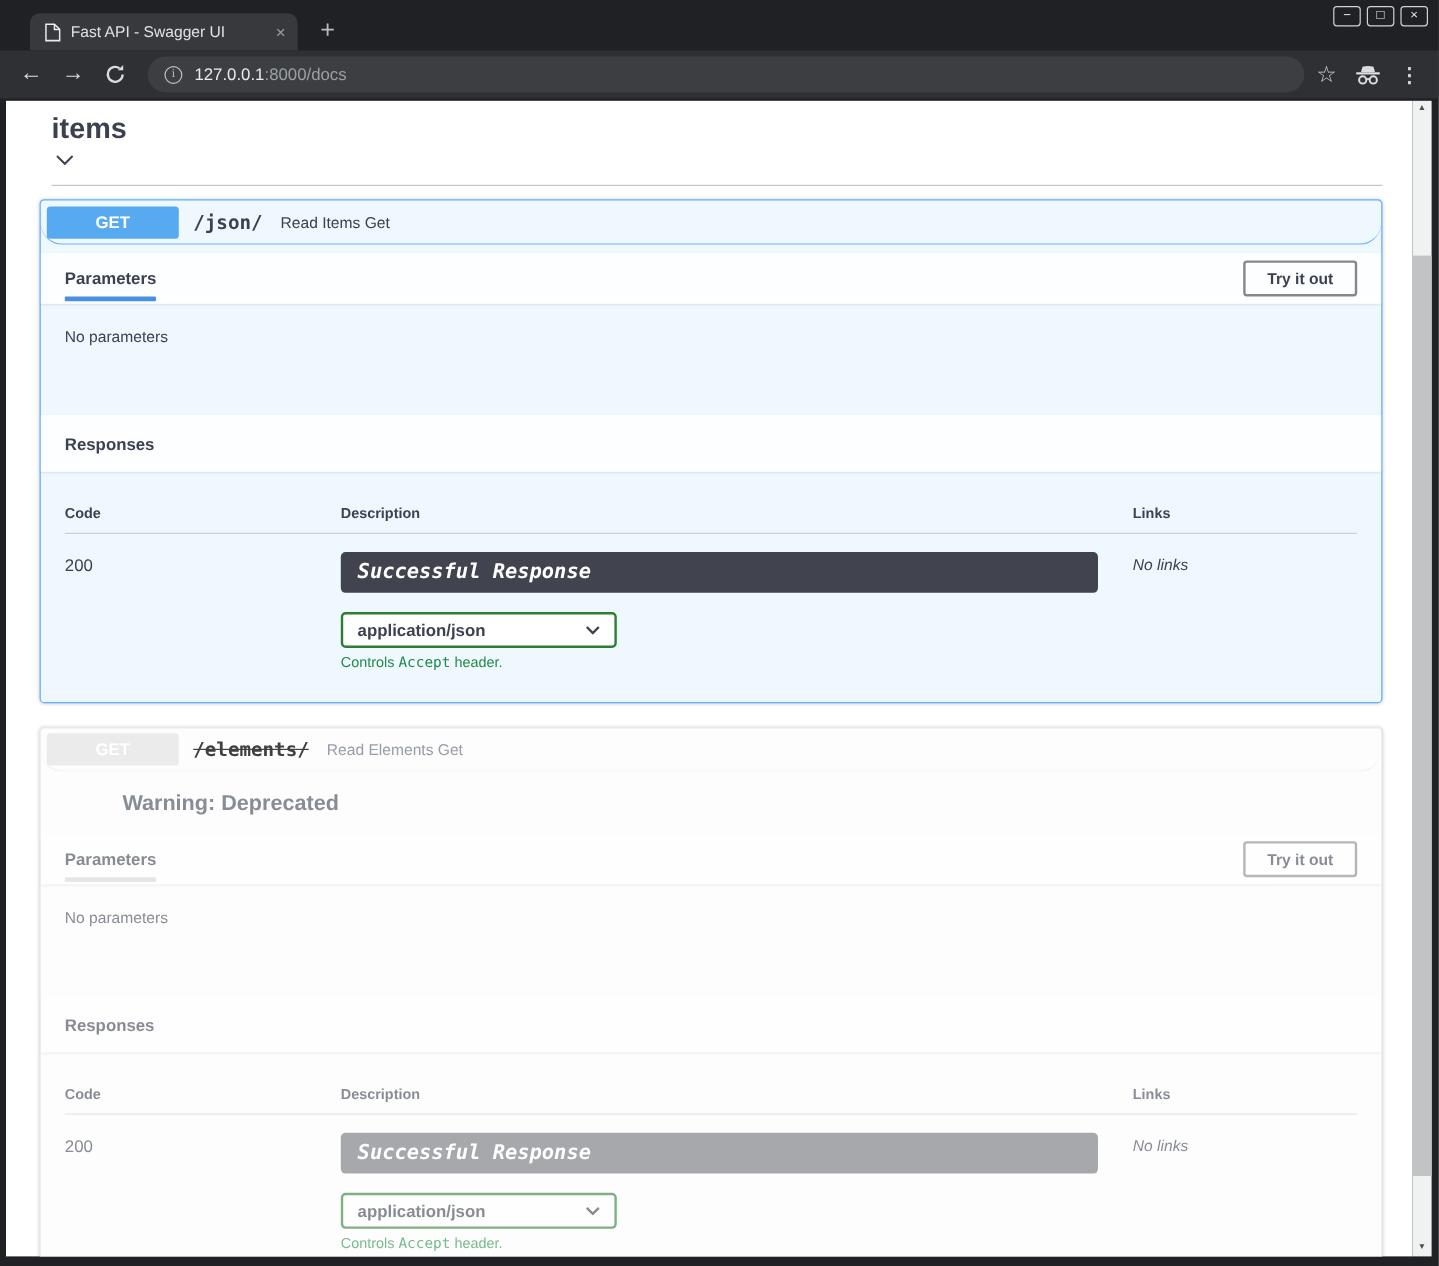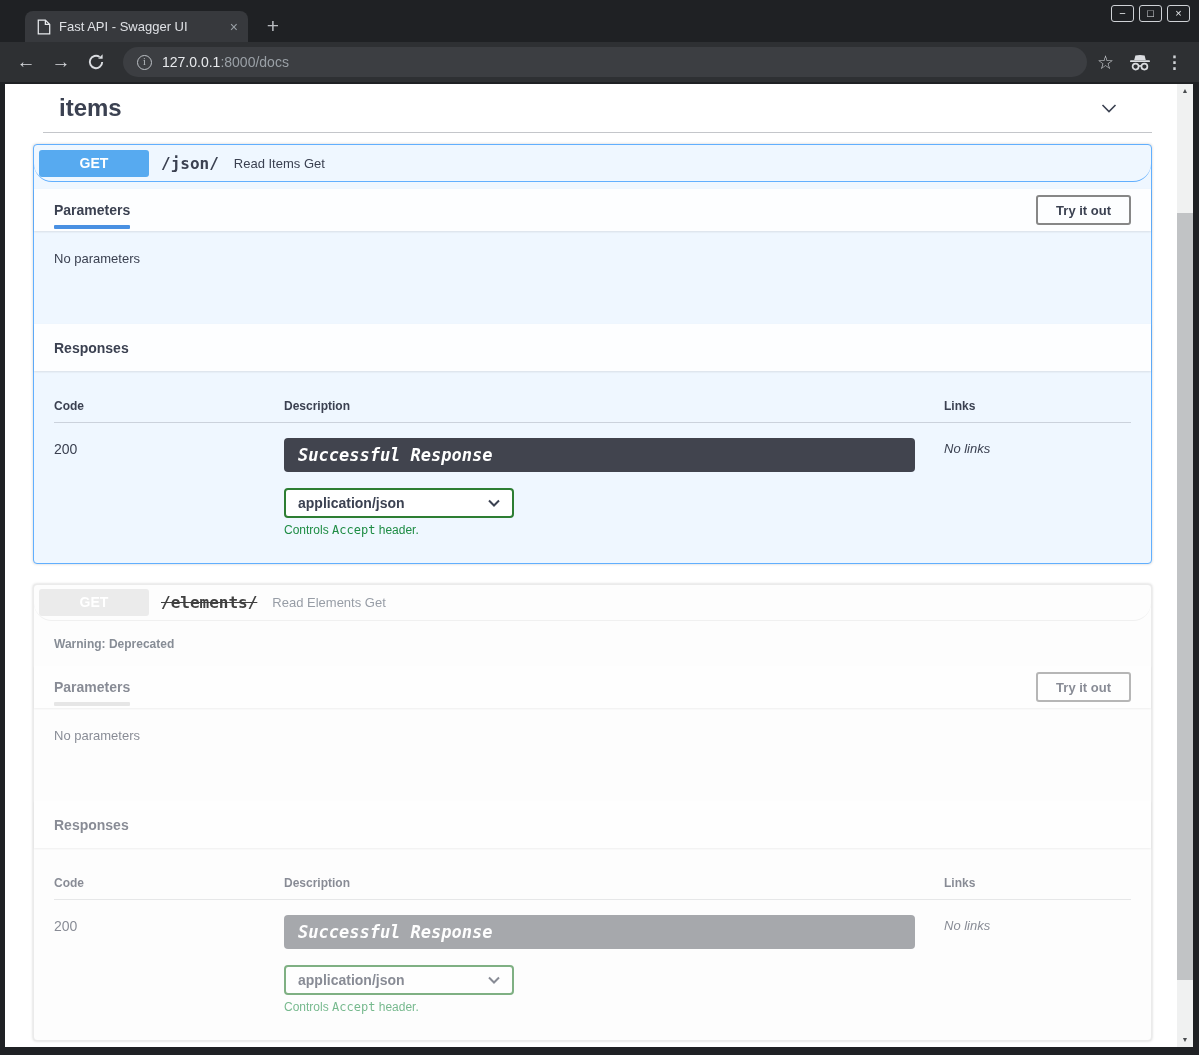--- a/index.html
+++ b/index.html
@@ -59,21 +59,21 @@
   .star-icon { color:#cfd2d6; font-size:19px; }
   .menu-icon { color:#cfd2d6; font-size:17px; font-weight:bold; }
 
   
   .page {
     position:absolute; left:5px; top:84px; width:1172px; height:963px;
     background:#ffffff; overflow:hidden;
   }
   .container { padding:6px 25px 0 28px; }
 
-  .tag-header { display:flex; align-items:center; justify-content:space-between; margin:4px 10px 0 26px; }
+  .tag-header { display:flex; justify-content:space-between; margin:4px 10px 0 10px;flex-direction:column; }
   .tag-title { font-size:24px; font-weight:bold; color:#3b4151; }
   .tag-chevron { margin-right:22px; display:flex; }
   .tag-hr { border:none; border-top:1px solid rgba(59,65,81,.3); margin:10px 0 11px 10px; }
 
   
   .opblock { border-radius:4px; box-shadow:0 0 3px rgba(0,0,0,.19); }
   .opblock.get { border:1px solid #61affe; background:#eff7ff; }
   .opblock.deprecated { border:1px solid #ebebeb; background:#fdfdfd; margin-top:20px; }
 
   .op-header { display:flex; align-items:center; padding:5px; height:37px;border-radius:18px; }
@@ -86,21 +86,21 @@
     flex:0 0 auto;
   }
   .get .method-badge { background:#57aaf0; }
   .deprecated .method-badge { background:#ebebeb; color:#ffffff; }
 
   .op-path { font-size:16px; font-weight:bold; color:#3b4151; margin-left:12px; }
   .deprecated .op-path { color:#404040; text-decoration:line-through; }
   .op-summary { font-size:13px; color:#3b4151; margin-left:15px; }
   .deprecated .op-summary { color:#979da6; }
 
-  .dep-warning { padding:16px 20px 15px 20px; font-size:12px; font-weight:bold; color:#878d96; }
+  .dep-warning { padding:16px 20px 15px 20px; font-size:18px; font-weight:bold; color:#878d96;margin-left:48px; }
 
   .fadeable { opacity:.6; }
 
   .sec-header {
     display:flex; align-items:center; justify-content:space-between;
     background:rgba(255,255,255,.85); height:42px; padding:0 20px;
     box-shadow:0 1px 2px rgba(0,0,0,.1); margin-top:7px;gap:16px;
   }
   .deprecated .sec-header { background:#fff; }
   .sec-title { font-size:14px; font-weight:bold; color:#3b4151; display:inline-block; }

